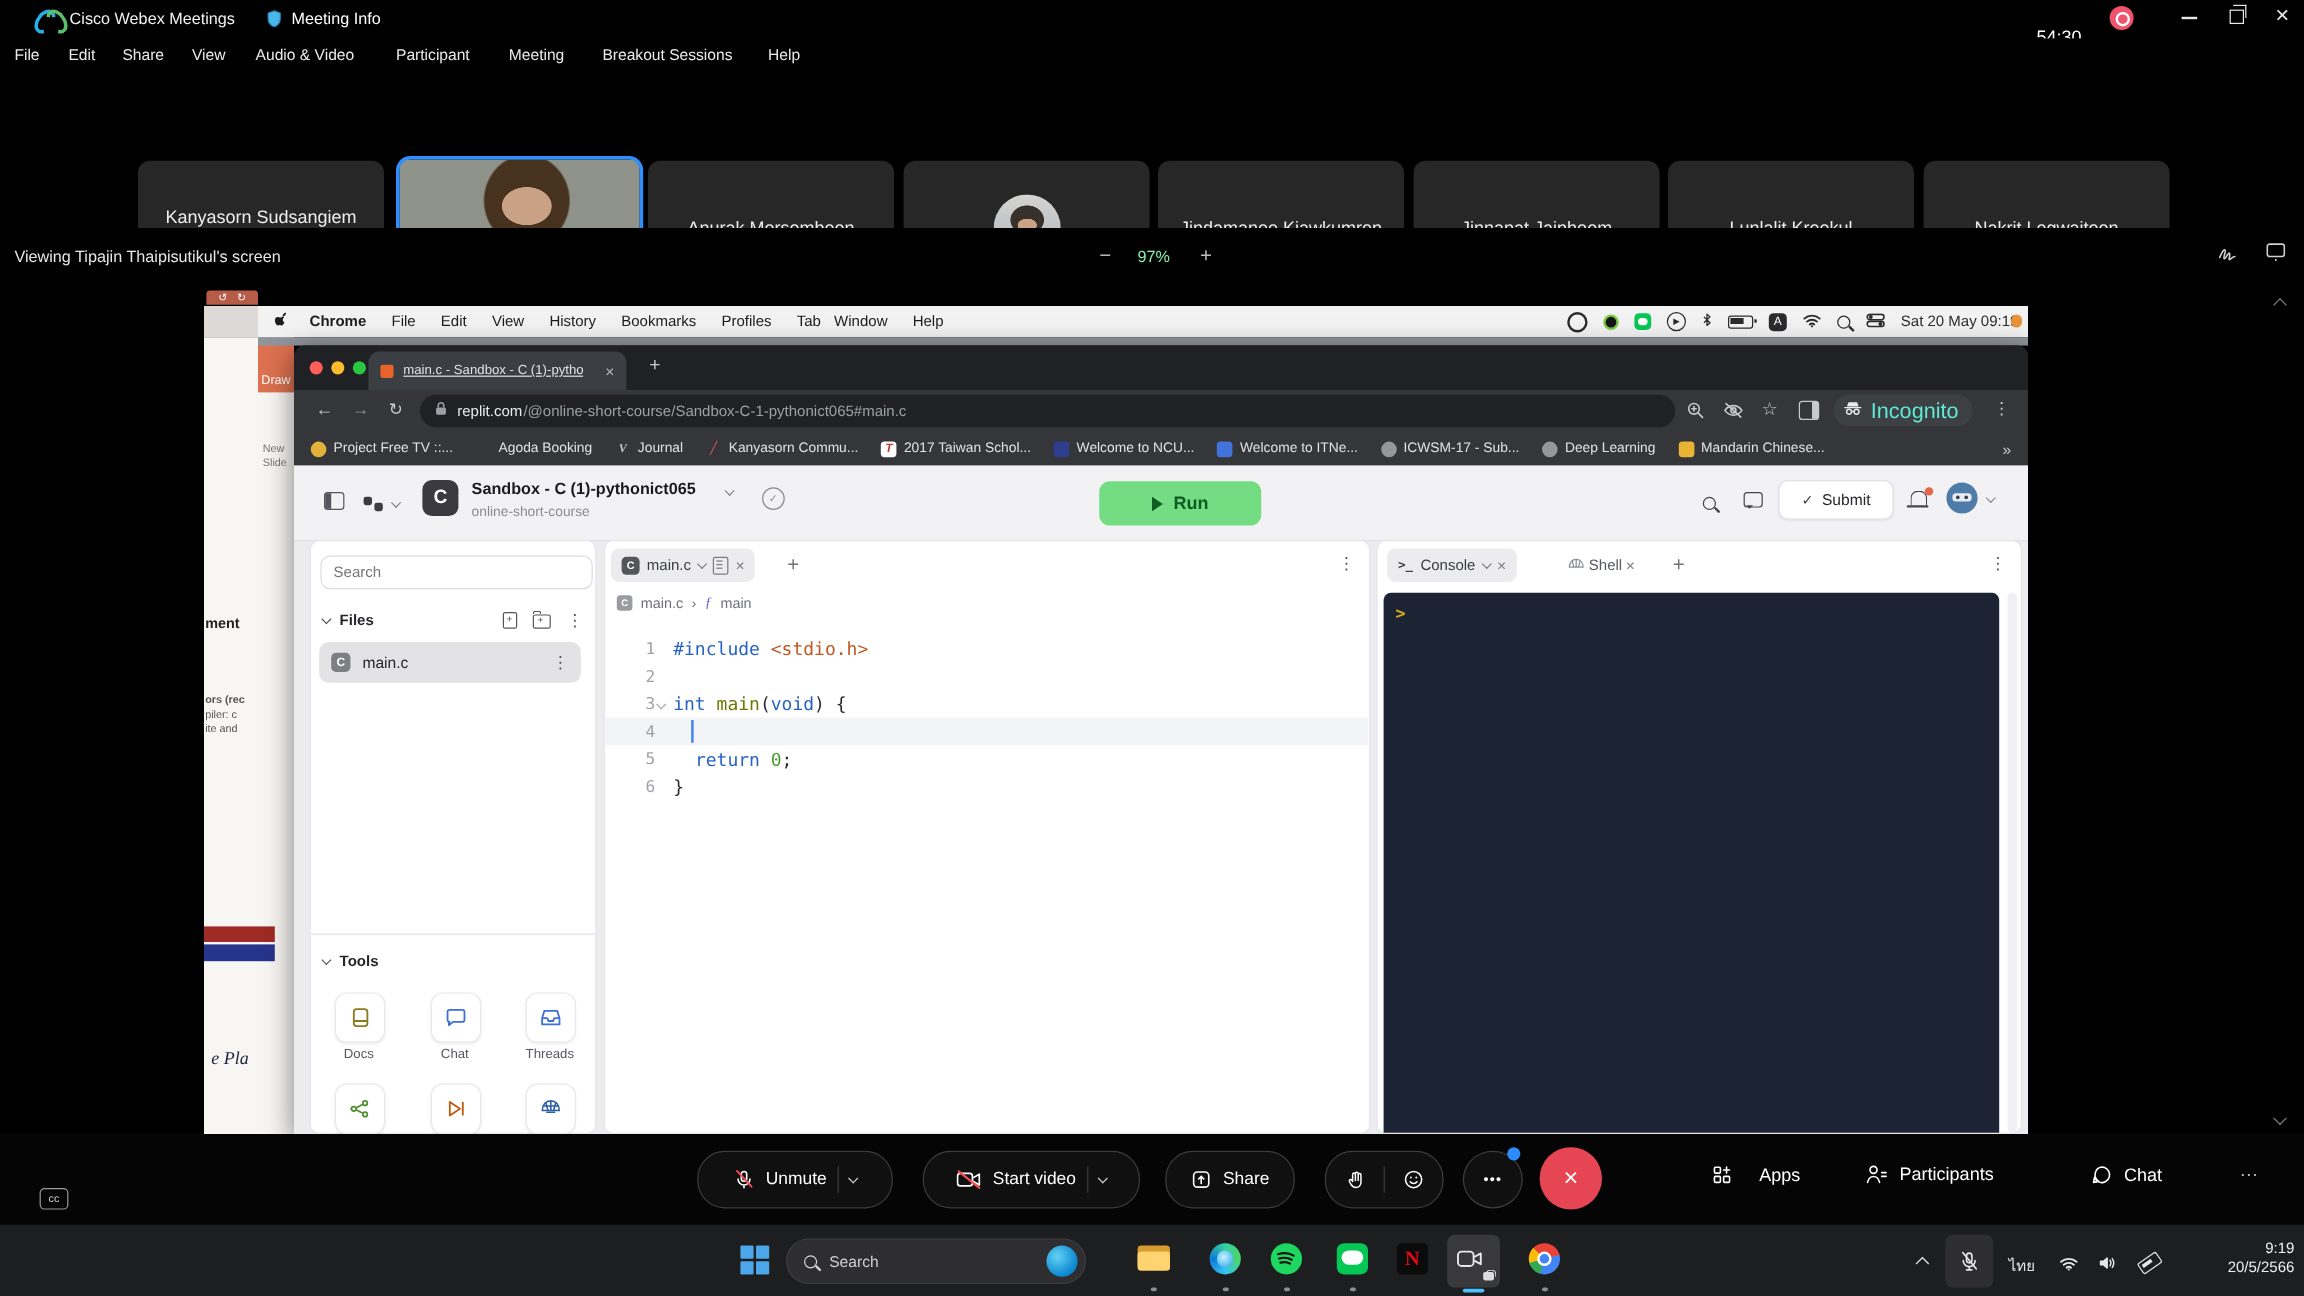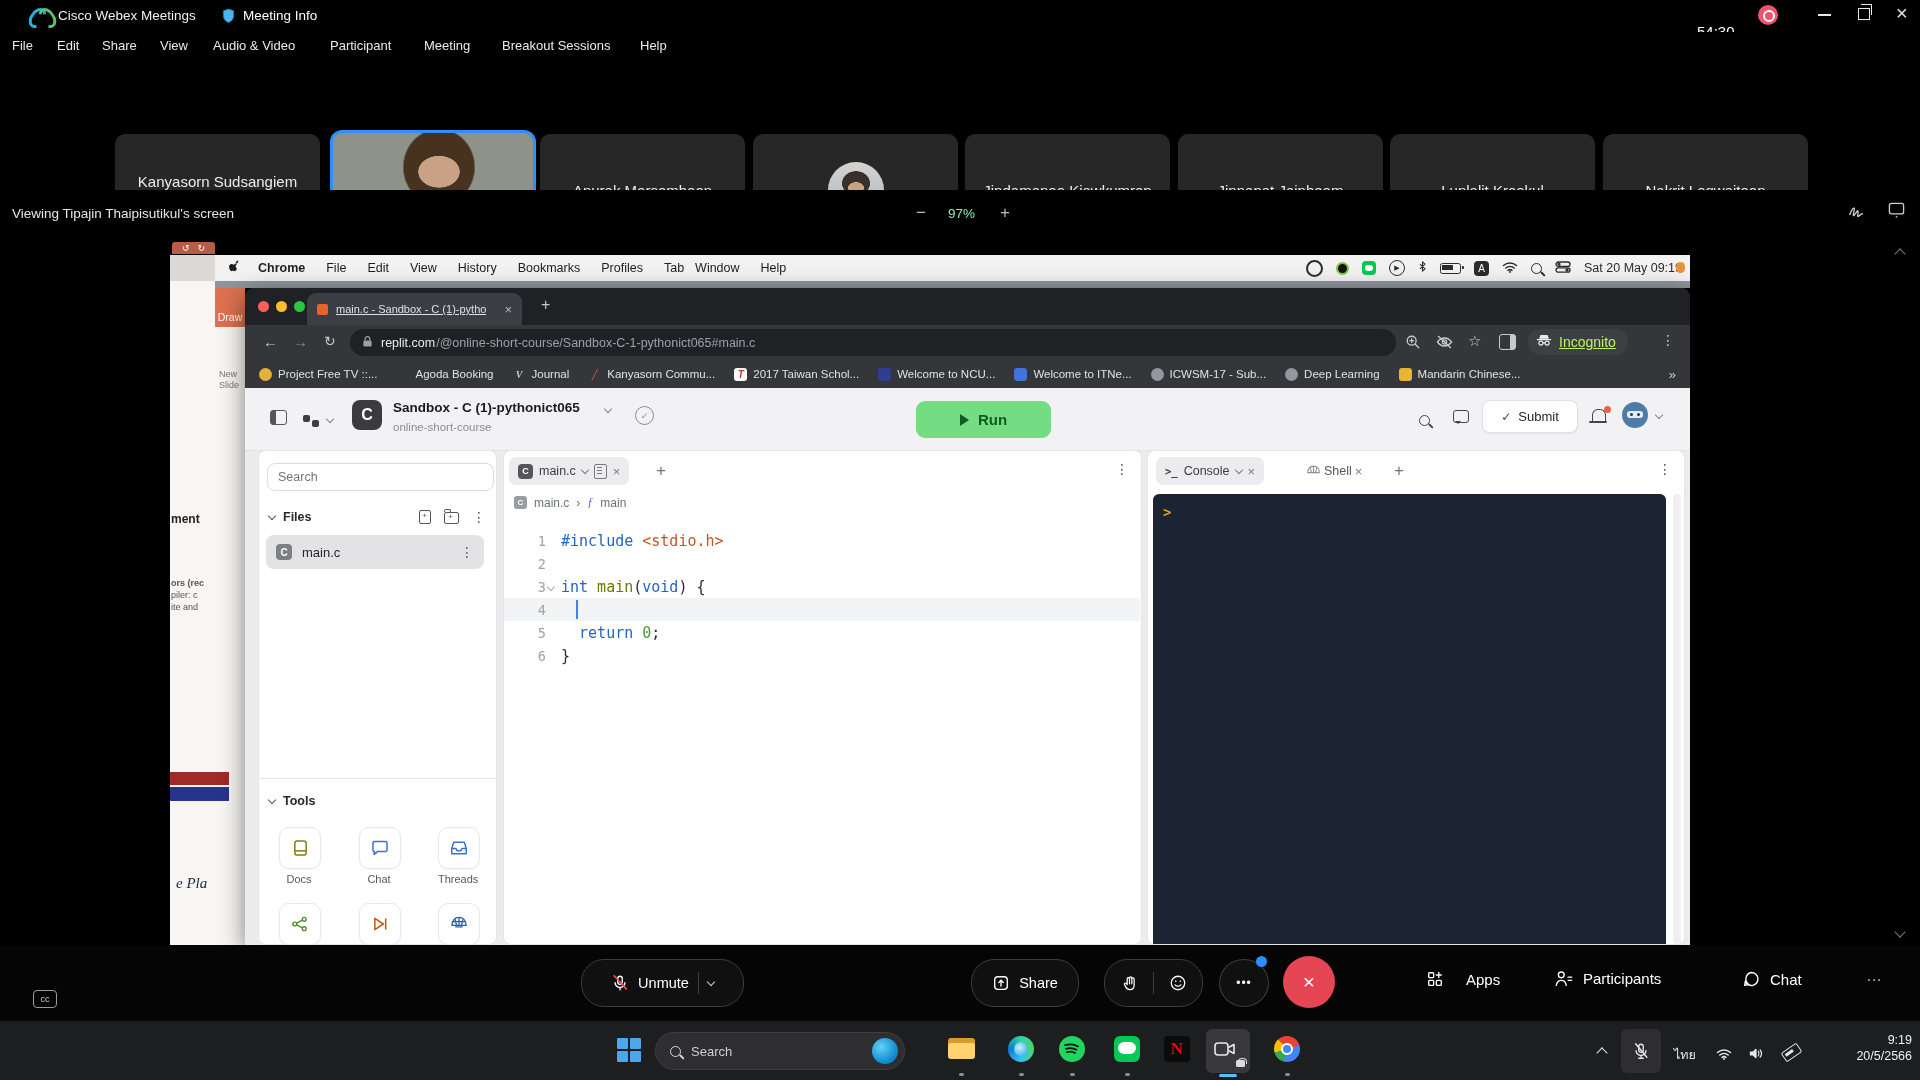--- a/index.html
+++ b/index.html
@@ -252,21 +252,21 @@
           <span class="abs" style="left:1254px;top:9px;width:15px;height:14px;border:1.6px solid #c7cacd;border-radius:3px;">
               <i style="position:absolute;right:0;top:0;width:5px;height:100%;background:#c7cacd;"></i>
             </span>
           <div class="abs row" style="left:1283px;top:4px;height:26px;background:#3c4043;border-radius:13px;padding:0 12px 0 8px;gap:7px;">
             <span><svg width="16" height="14" viewBox="0 0 18 14" fill="#e8eaed">
                   <path d="M3.5 5.5L5 1.5h8l1.5 4M1 6h16v1.3H1z"></path>
                   <circle cx="5.5" cy="10.5" r="2.3" fill="none" stroke="#e8eaed" stroke-width="1.3"></circle>
                   <circle cx="12.5" cy="10.5" r="2.3" fill="none" stroke="#e8eaed" stroke-width="1.3"></circle>
                   <path d="M7.9 10.3h2.2" stroke="#e8eaed" stroke-width="1.3"></path>
                 </svg></span>
-            <span style="font-size:14px;color:#bef264;text-decoration:underline;">Incognito</span>
+            <span style="font-size:18px;color:#5eead4;">Incognito</span>
           </div>
           <span class="abs kebab" style="left:1416px;top:8px;color:#c7cacd;">⋮</span>
         </div>
 
         <div class="bmbar">
           <span class="bm">
               <i class="bmic" style="border-radius: 50%; background: rgb(227, 178, 58);"></i>
               <span>Project Free TV ::...</span>
             </span>
           <span class="bm">
@@ -478,20 +478,30 @@
           <g fill="none" stroke="#fff" stroke-width="1.5" stroke-linecap="round">
             <rect x="7.5" y="2.5" width="5" height="9" rx="2.5"></rect>
             <path d="M4.5 9.5a5.5 5.5 0 0 0 11 0M10 15v2.5"></path>
           </g>
           <path d="M3.5 2l13.5 14.5" stroke="#ff4d58" stroke-width="1.8" stroke-linecap="round"></path>
         </svg>
       <span>Unmute</span>
       <i style="width:1px;height:22px;background:#3d3d3d;"></i>
       <i class="chv sm" style="color:#d0d0d0;margin-top:-3px;"></i>
     </div>
+    <div class="cpill" style="left:769px;width:179px;">
+      <svg width="21" height="16" viewBox="0 0 22 16">
+          <rect x="1" y="2.5" width="13" height="11" rx="2.5" fill="none" stroke="#fff" stroke-width="1.5"></rect>
+          <path d="M14.5 6.5l5.5-3.2v9.4l-5.5-3.2" fill="none" stroke="#fff" stroke-width="1.5" stroke-linejoin="round"></path>
+          <path d="M2 .8l18 14.4" stroke="#ff4d58" stroke-width="1.8" stroke-linecap="round"></path>
+        </svg>
+      <span>Start video</span>
+      <i style="width:1px;height:22px;background:#3d3d3d;"></i>
+      <i class="chv sm" style="color:#d0d0d0;margin-top:-3px;"></i>
+    </div>
     <div class="cpill" style="left:971px;width:106px;">
       <svg width="18" height="18" viewBox="0 0 20 20" fill="none" stroke="#fff" stroke-width="1.5" stroke-linecap="round">
           <rect x="3" y="3" width="14" height="14" rx="3.5"></rect>
           <path d="M10 13.5V7.2M7.6 9.4L10 7l2.4 2.4"></path>
         </svg>
       <span>Share</span>
     </div>
     <div class="cpill" style="left:1104px;width:97px;gap:0;">
       <span class="row" style="flex:1;justify-content:center;">
           <svg width="17" height="18" viewBox="0 0 22 22" fill="none" stroke="#fff" stroke-width="1.6" stroke-linecap="round" stroke-linejoin="round">

